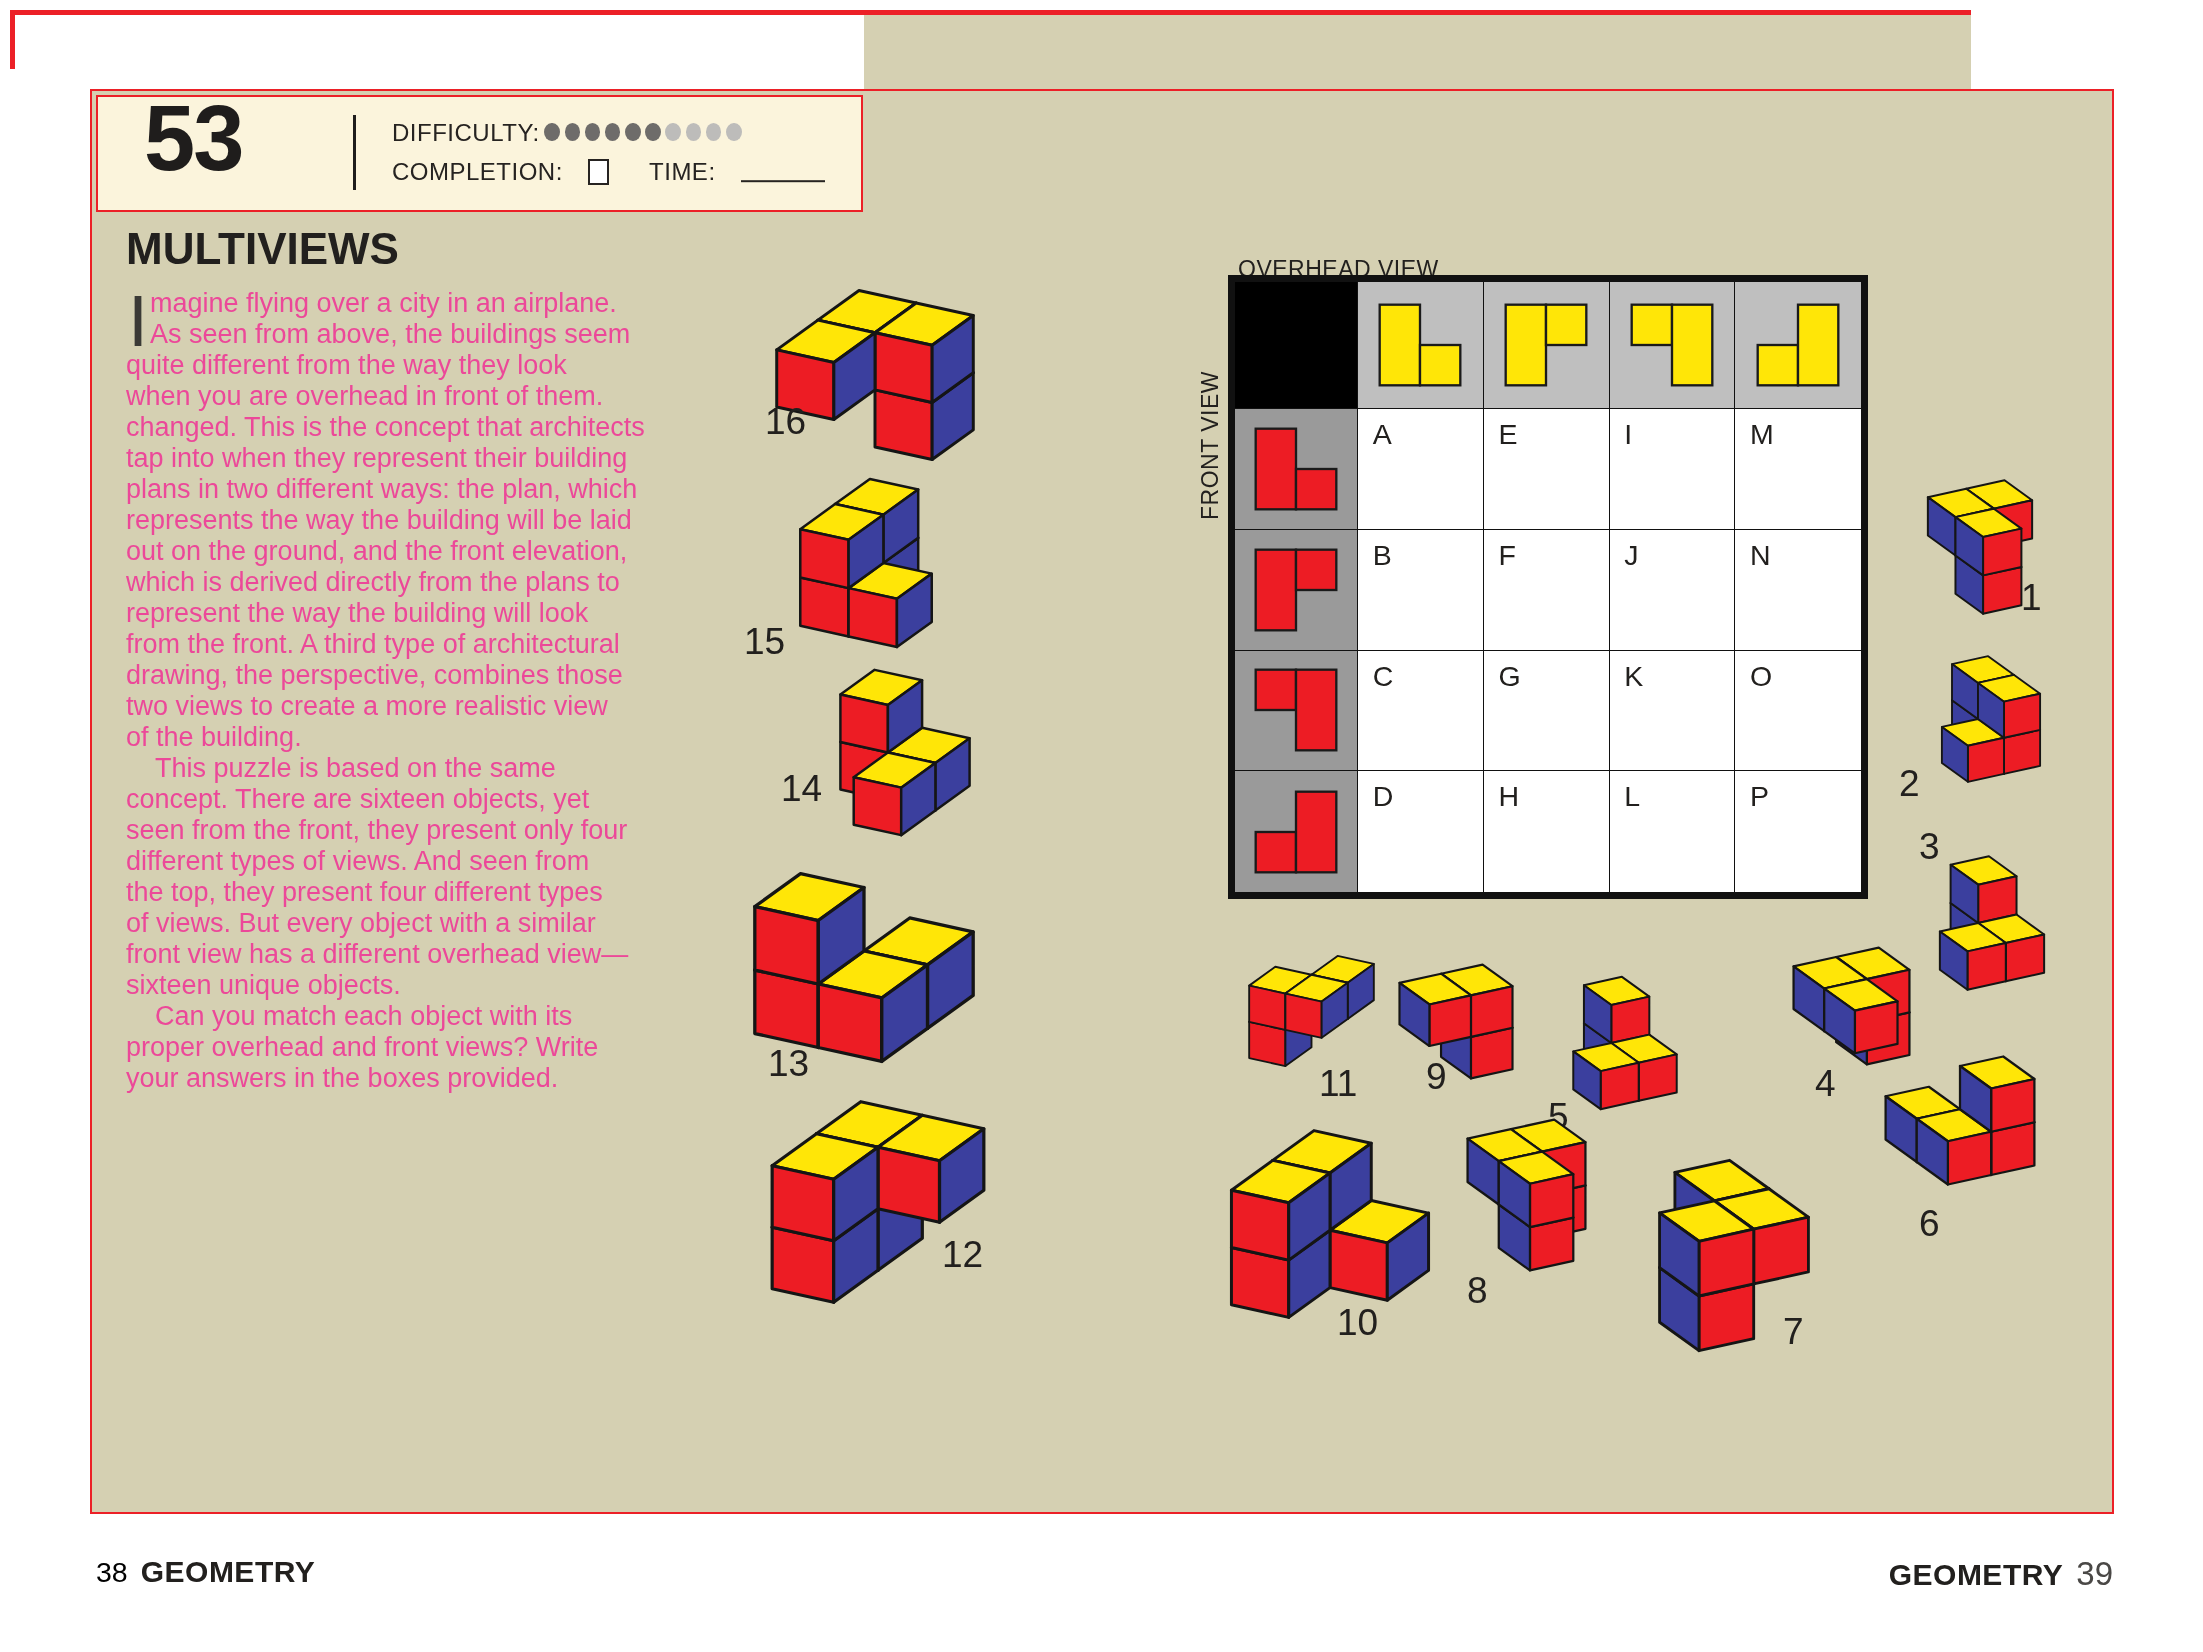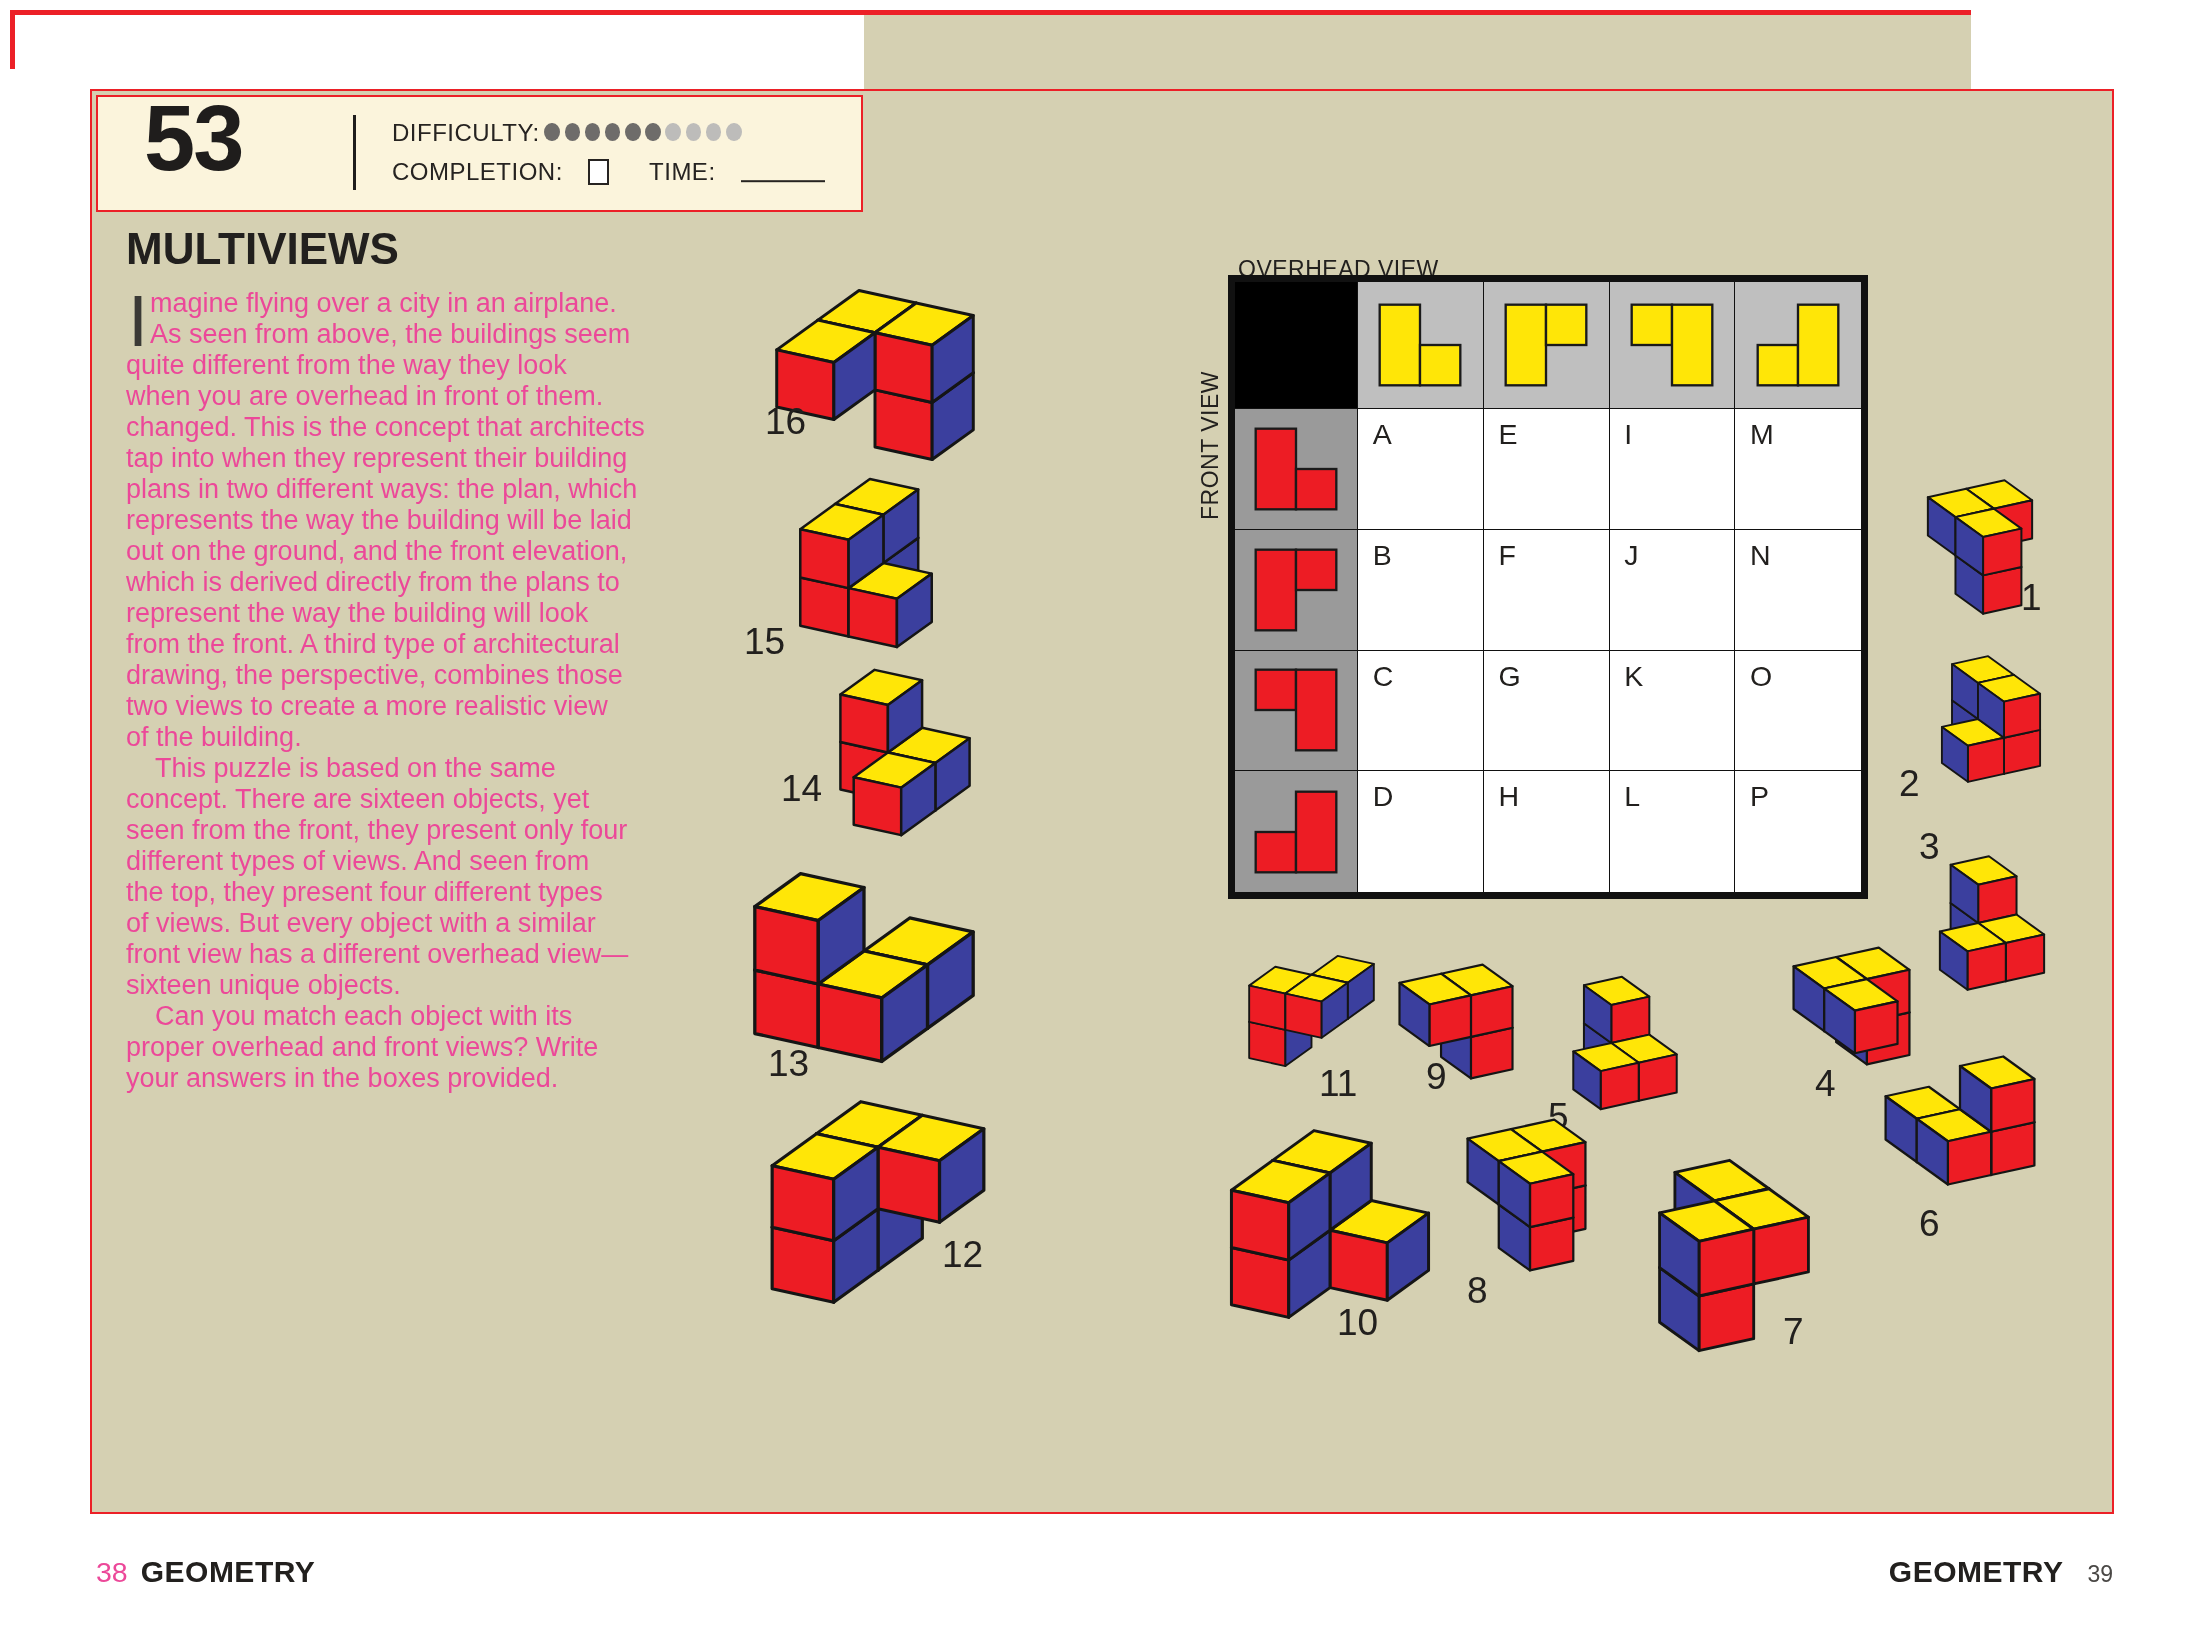--- a/index.html
+++ b/index.html
@@ -52,24 +52,24 @@
   .m-cell{background:#ffffff;border-right:1.8px solid #111;border-bottom:1.8px solid #111;
           font-size:28.5px;color:#22201E;padding:9.2px 0 0 14.7px;box-sizing:border-box;}
   .last-col{border-right:none !important;}
   .last-row{border-bottom:none !important;}
   
   .fig{position:absolute;}
   .fig svg{width:100%;height:100%;display:block;}
   .fig-label{position:absolute;font-size:37px;color:#22201E;font-weight:400;}
   
   #footer-left{left:96px;top:1555px;font-size:30px;color:#22201E;}
-  #footer-left .pgnum{font-weight:400;color:#ec4899;margin-right:13px;font-size:28.5px;}
+  #footer-left .pgnum{font-weight:400;color:#000000;margin-right:13px;font-size:28.5px;}
   #footer-left .section{font-weight:800;letter-spacing:0.5px;}
   #footer-right{left:1745px;top:1555px;width:368px;text-align:right;font-size:30px;color:#22201E;}
-  #footer-right .pgnum{font-weight:400;color:#4A4846;margin-left:24px;font-size:23px;}
+  #footer-right .pgnum{font-weight:400;color:#4A4846;margin-left:13px;font-size:33px;}
   #footer-right .section{font-weight:800;letter-spacing:0.5px;}
 </style>
 </head>
 <body>
 
 <div id="canvas">
   <div class="abs" id="sliver-top"></div>
   <div class="abs" id="sliver-left"></div>
   <div class="abs" id="tan-strip"></div>
   <div class="abs" id="page"></div>

